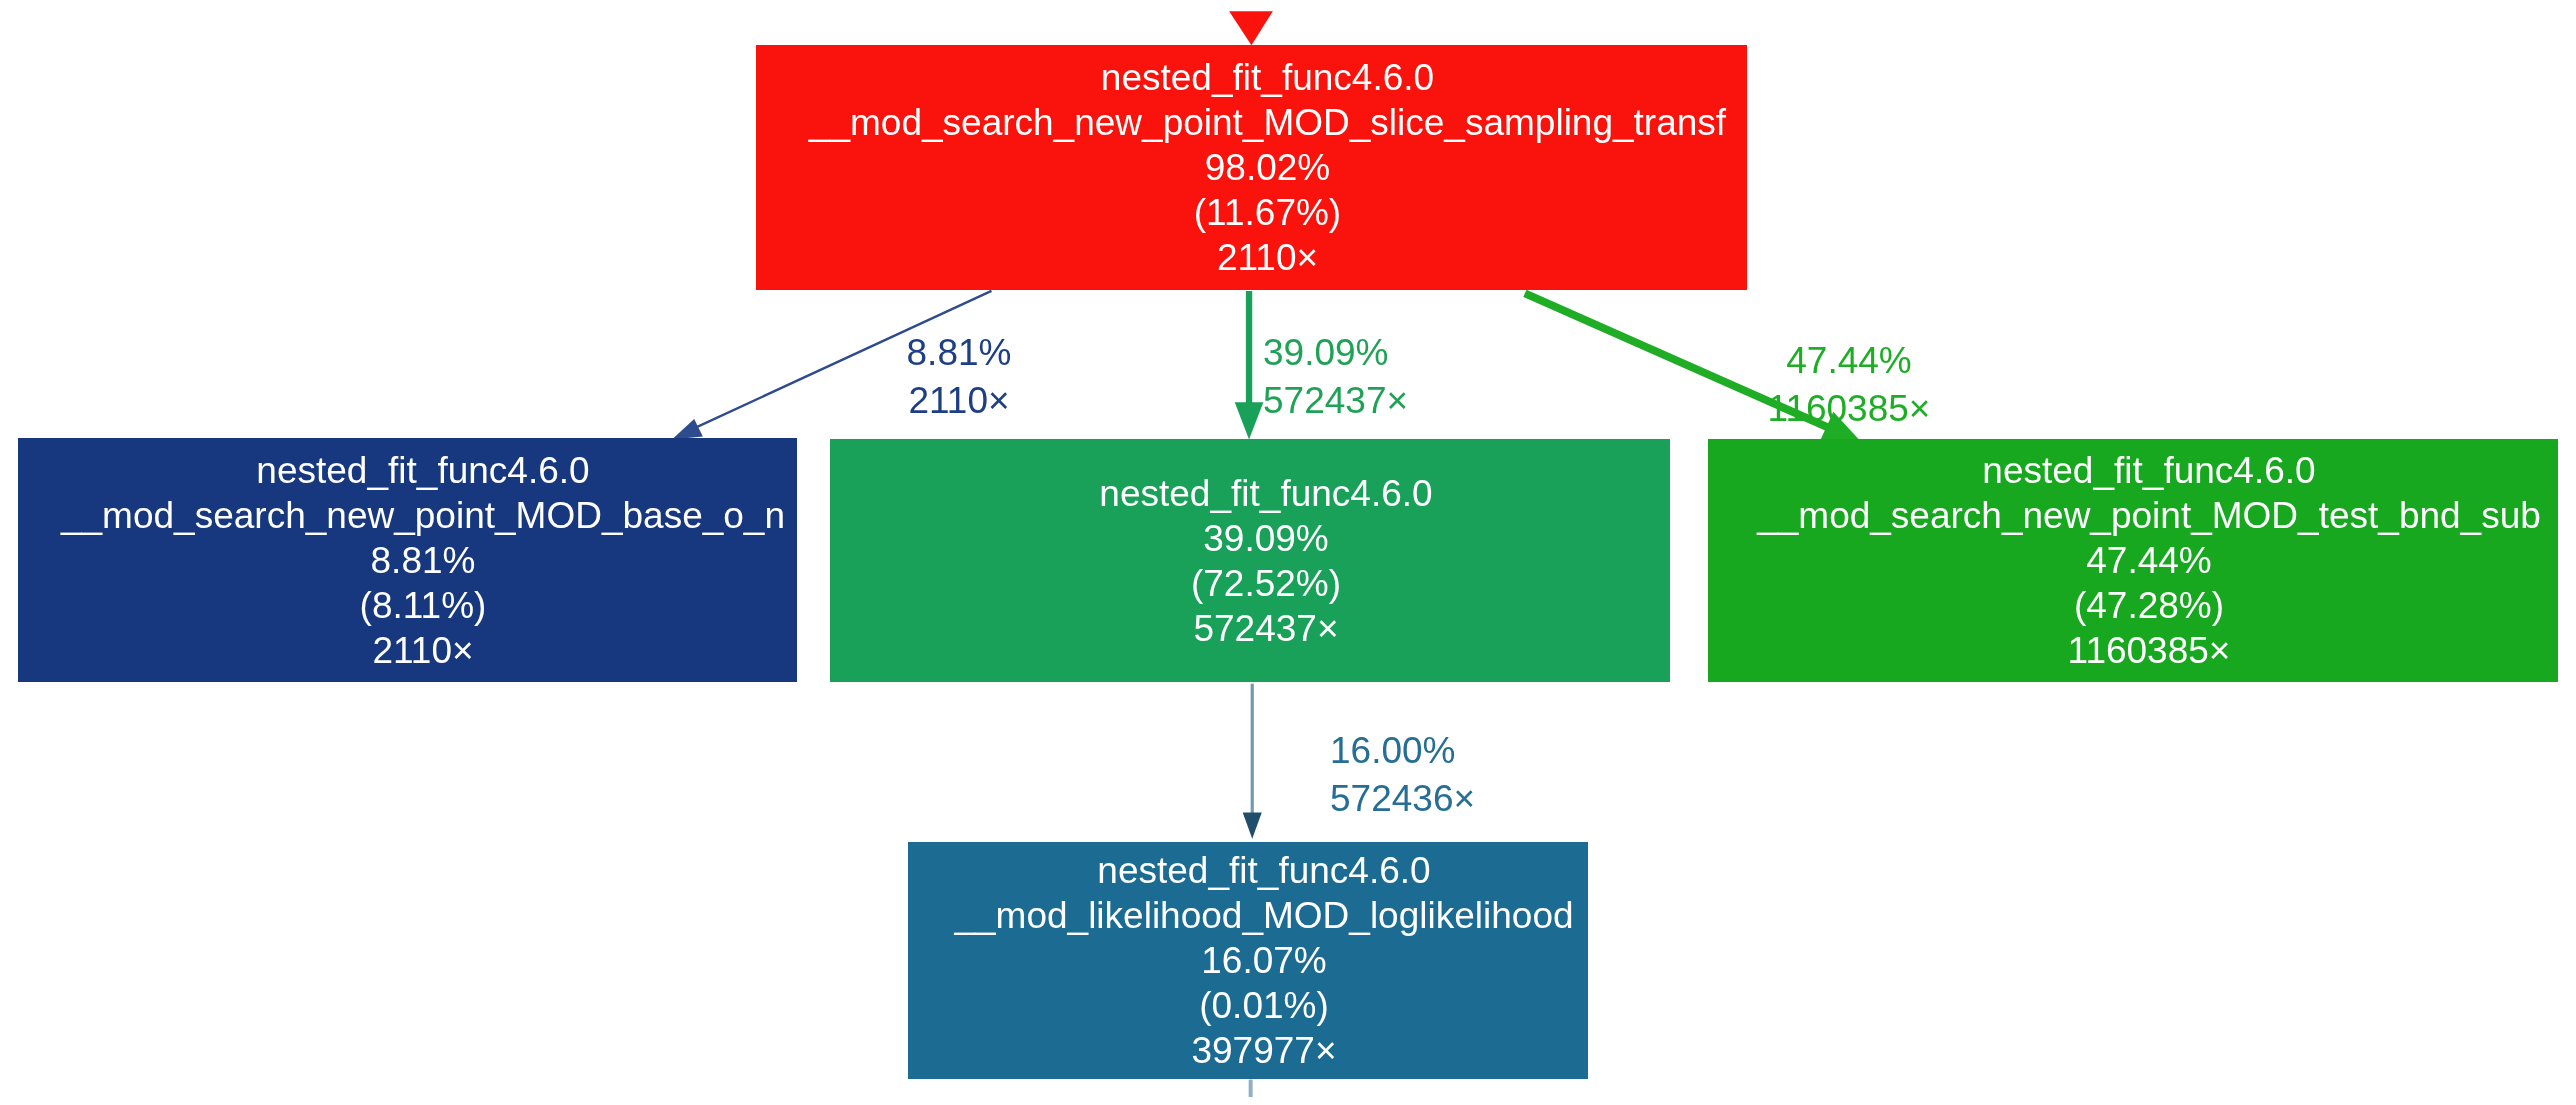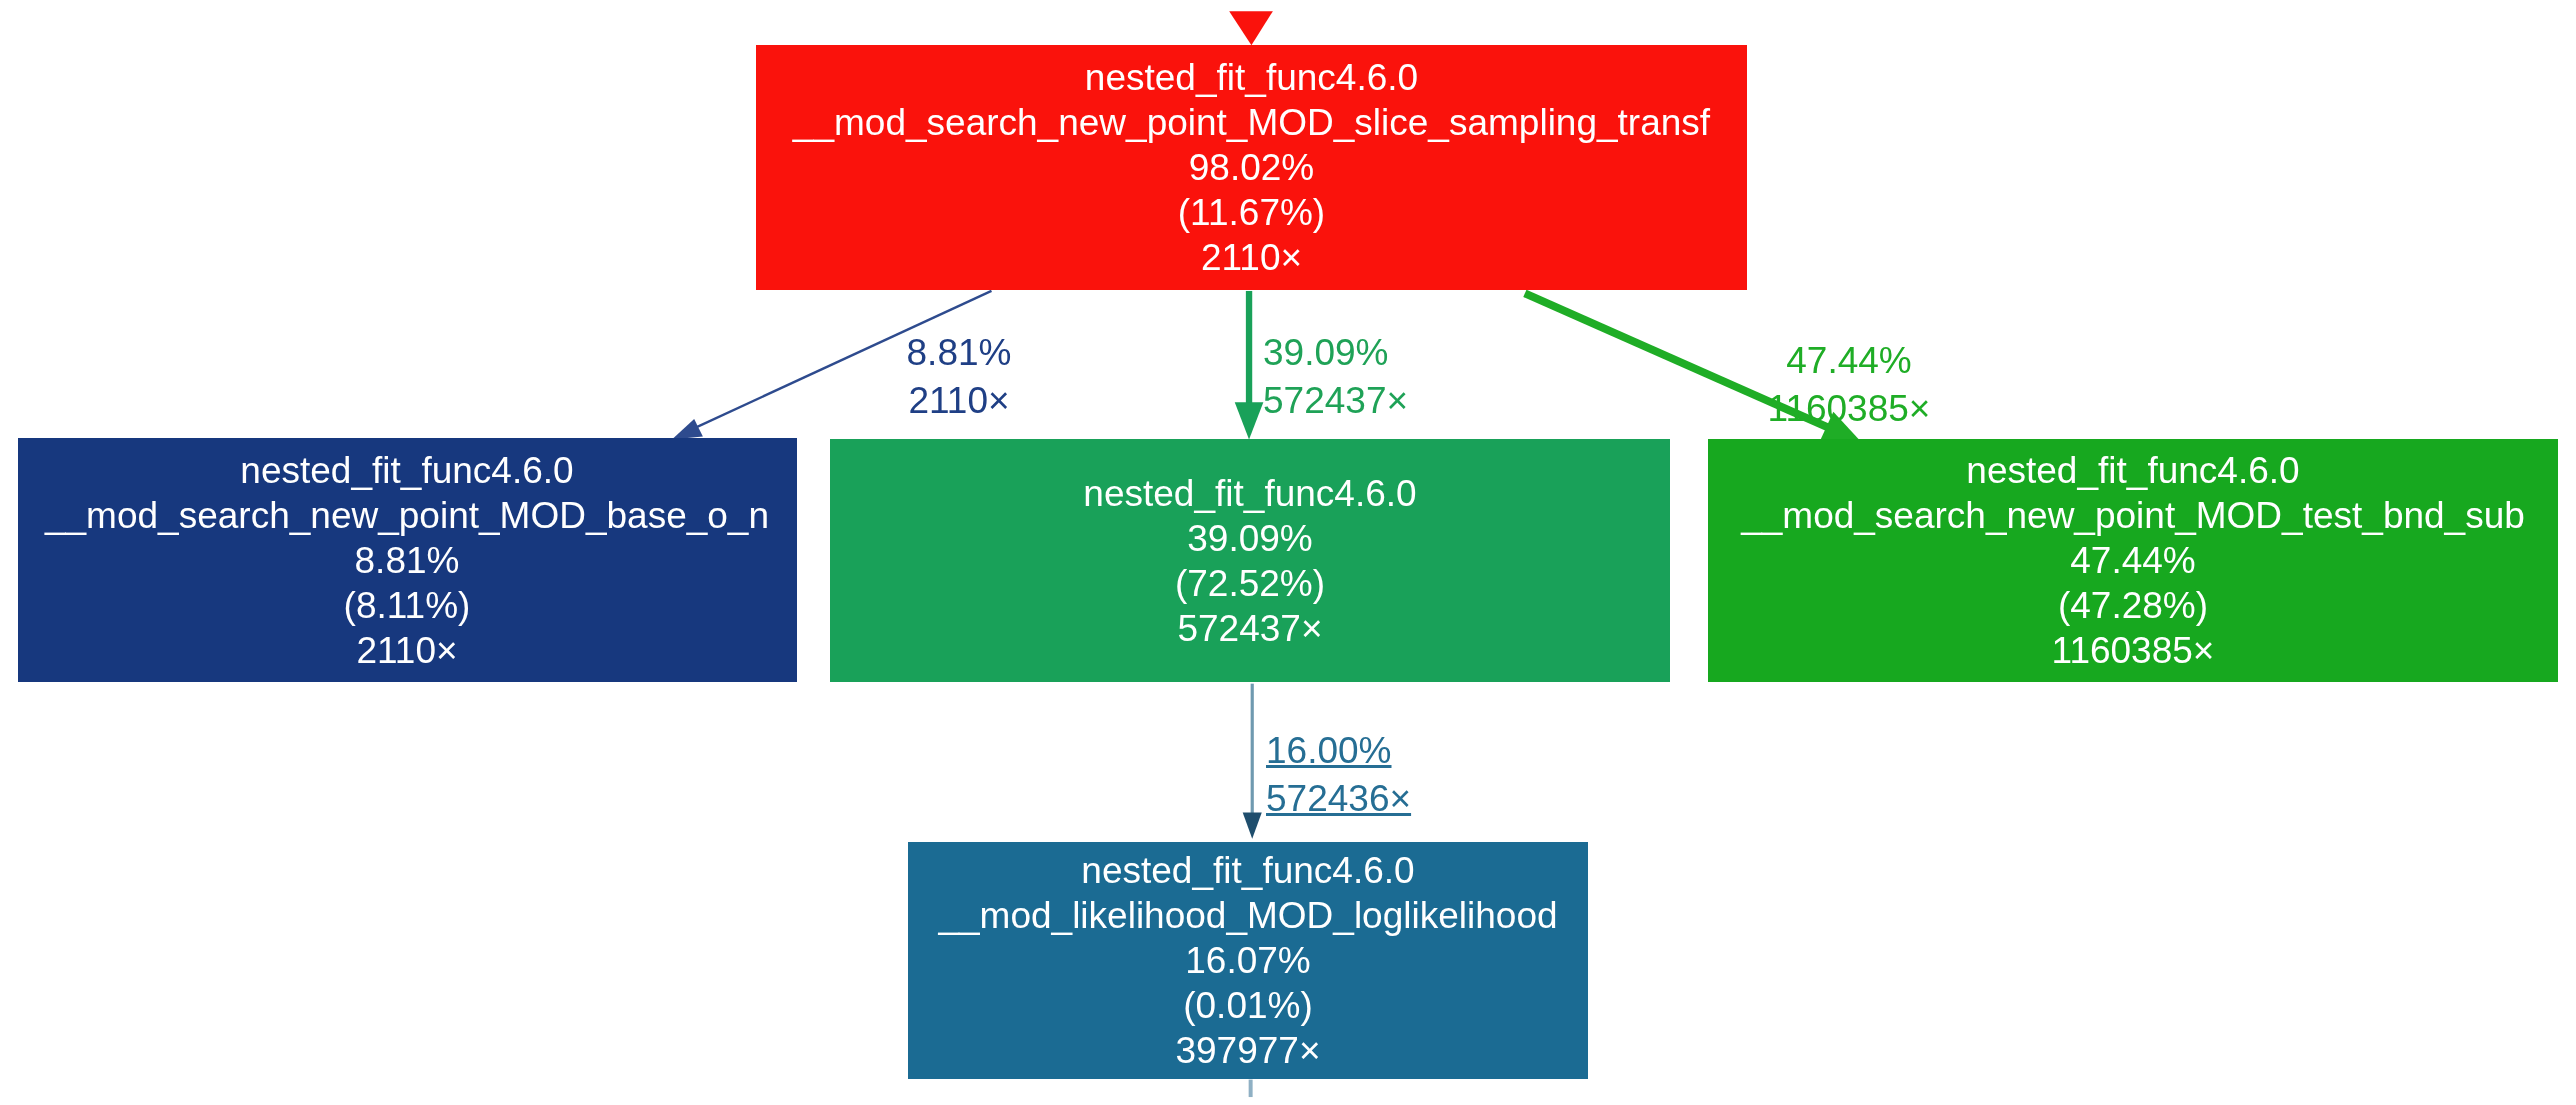--- a/index.html
+++ b/index.html
@@ -14,21 +14,21 @@
   svg.edge-layer{position:absolute;left:0;top:0;width:2576px;height:1105px;}
   .node{
     position:absolute;
     display:flex;flex-direction:column;justify-content:center;
     text-align:center;
     color:#ffffff;
     font-size:37px;
     line-height:45px;
     white-space:nowrap;
   }
-  .node .nline{width:100%;}
+  .node .nline{width:100%;padding-left:16px;}
   .edge-label{
     position:absolute;
     font-size:37px;
     line-height:48px;
     white-space:nowrap;
   }
   .edge-label.center{text-align:center;}
   .edge-label.left{text-align:left;}
 </style>
 </head>
@@ -102,19 +102,19 @@
   <div class="edge-label left" style="left: 1263px; top: 329px; width: 318px; color: rgb(31, 162, 87);">
     <div>39.09%</div>
     <div>572437×</div>
   </div>
 
   <div class="edge-label center" style="left: 1710px; top: 337px; width: 278px; color: rgb(31, 173, 38);">
     <div>47.44%</div>
     <div>1160385×</div>
   </div>
 
-  <div class="edge-label left" style="left: 1266px; top: 727px; width: 318px; color: rgb(38, 110, 148); text-decoration: underline;">
+  <div class="edge-label left" style="left: 1330px; top: 727px; width: 318px; color: rgb(38, 110, 148);">
     <div>16.00%</div>
     <div>572436×</div>
   </div>
 
 </div>
 
 
 </body></html>

